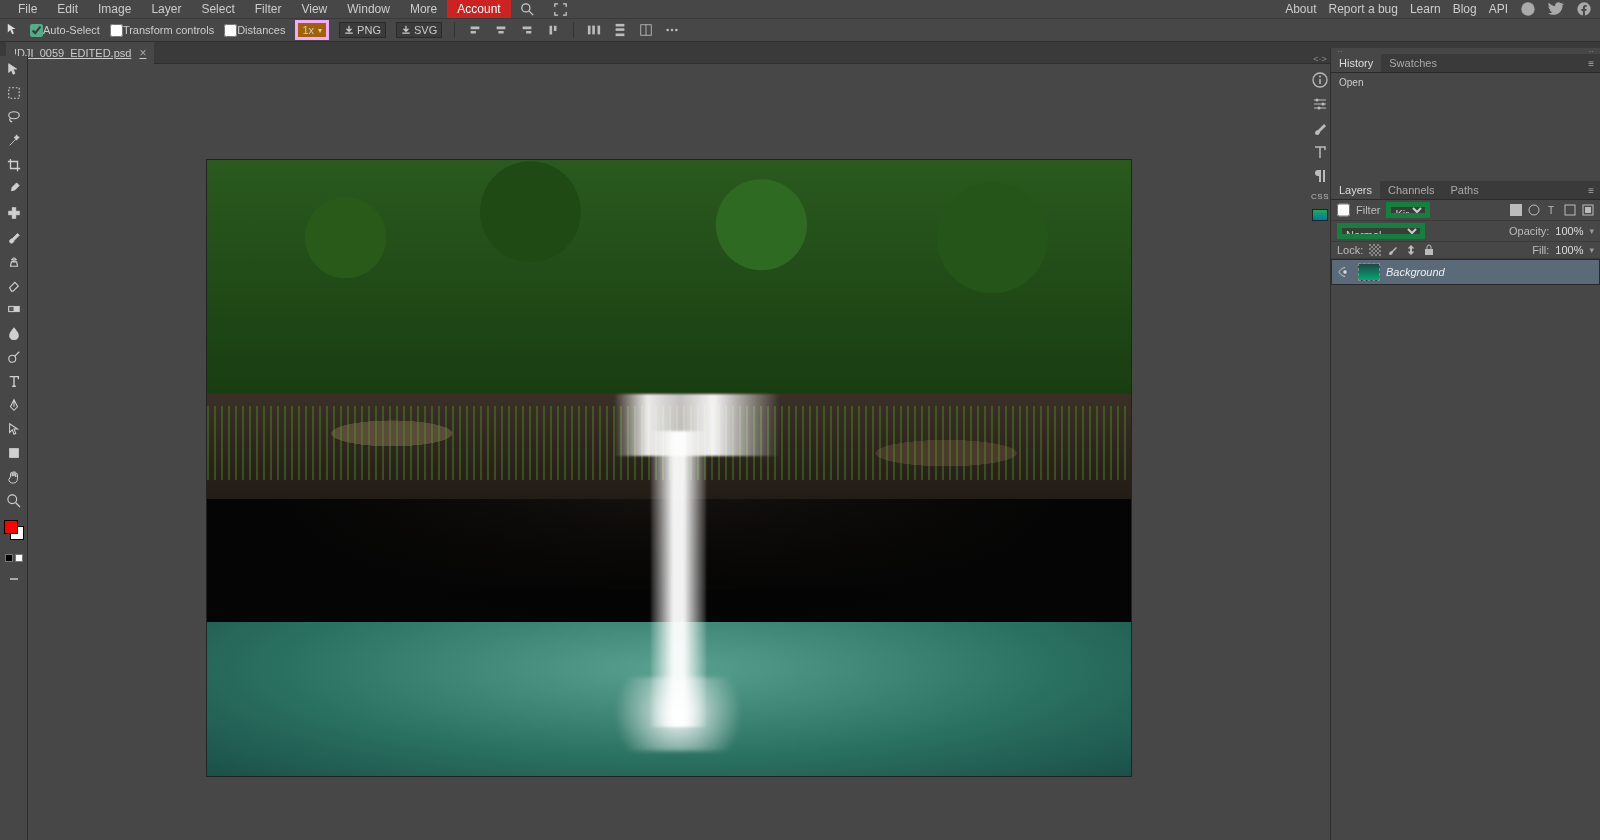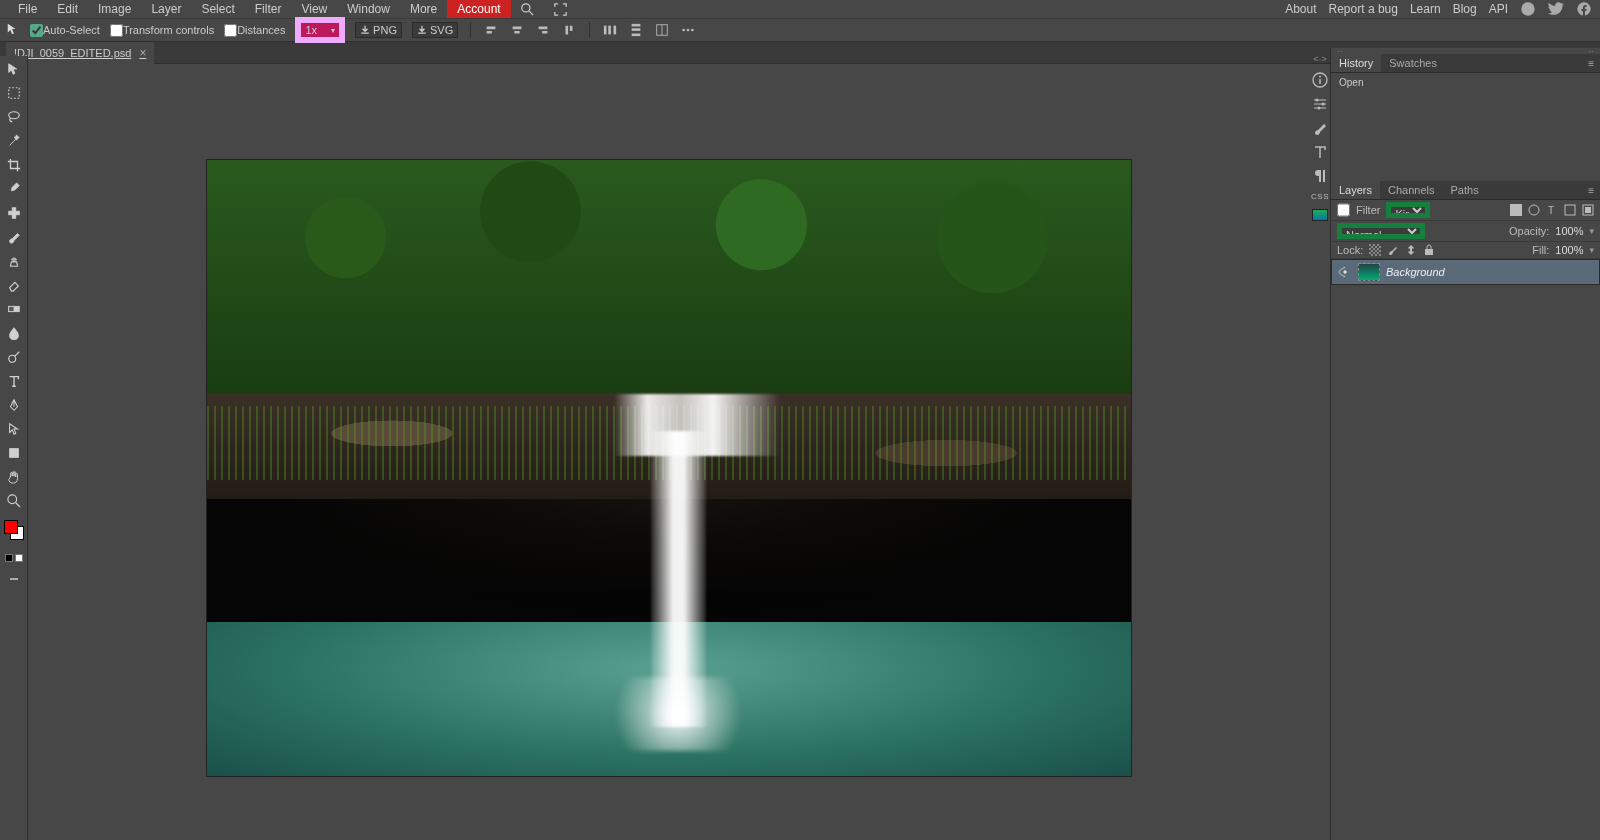--- a/index.html
+++ b/index.html
@@ -11,21 +11,21 @@
   .menubar .mitem { padding: 2px 10px; font-size: 12px; cursor: pointer; display:flex; align-items:center; height:18px; }
   .menubar .mitem.account { background: #cc2222; color: #fff; }
   .menubar .right { margin-left: auto; display: flex; align-items: center; gap: 12px; padding-right: 8px; }
   .menubar .right span { cursor: pointer; font-size: 12px; }
   .menubar .right .ico { width: 16px; height: 16px; fill: #aaa; }
 
   
   .optbar { height: 24px; background: #474747; border-top: 1px solid #3a3a3a; border-bottom: 1px solid #2e2e2e; display: flex; align-items: center; padding: 0 6px; gap: 10px; font-size: 11px; }
   .optbar .chk { display: flex; align-items: center; }
   .optbar .chk input { accent-color:#5a8; }
-  .optbar .zoom { background: #be185d; border:6px solid #f0abfc; padding:1px 4px; display:flex; align-items:center; gap:14px; }
+  .optbar .zoom { background: #a16207; border:3px solid #f0abfc; padding:1px 4px; display:flex; align-items:center; gap:4px; }
   .optbar .expbtn { display:flex; align-items:center; gap:3px; background:#3b3b3b; border:1px solid #2a2a2a; padding:1px 4px; cursor:pointer; }
   .optbar .iconbtn { width:16px; height:16px; display:flex; align-items:center; justify-content:center; cursor:pointer; }
   .optbar .sep { width:1px; height:16px; background:#333; margin:0 2px; }
   .optbar svg { fill:#bbb; }
 
   
   .doctab { height: 22px; background: #3a3a3a; display: flex; align-items: center; padding-left: 6px; font-size: 11px; border-bottom:1px solid #2e2e2e;}
   .doctab .tab { display:flex; align-items:center; gap:8px; padding:3px 8px; background:#474747; height:22px;text-decoration:underline; }
   .doctab .close { cursor:pointer; font-size:12px; color:#aaa; }
 

